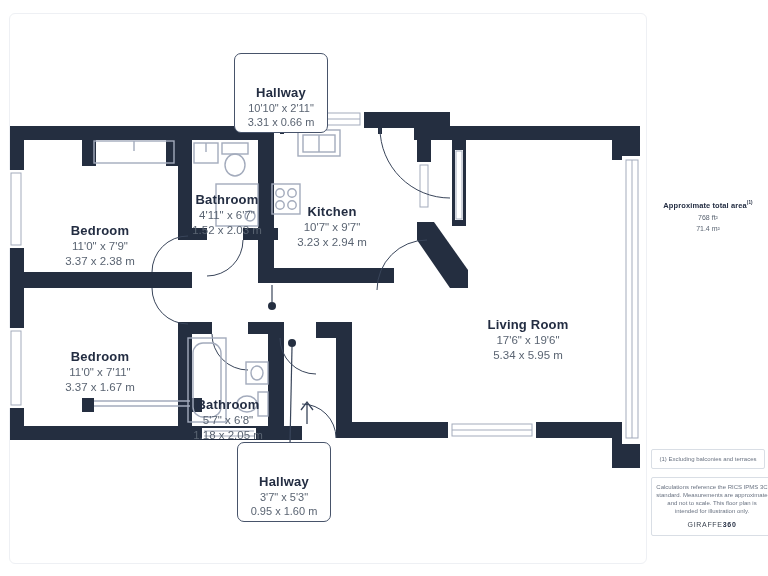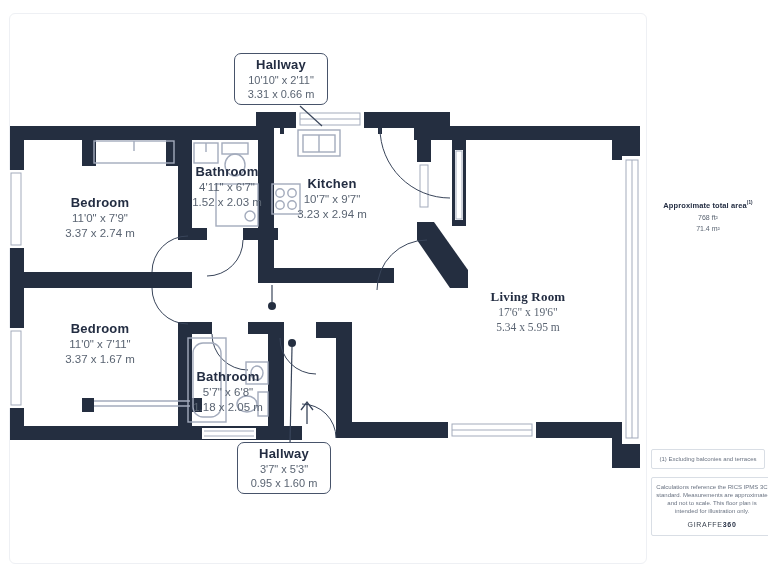--- a/index.html
+++ b/index.html
@@ -1,21 +1,21 @@
 <!DOCTYPE html>
 <html><head>
 <meta charset="utf-8">
 <style>
   html,body{margin:0;padding:0;background:#ffffff;width:768px;height:576px;overflow:hidden;
     font-family:"Liberation Sans",sans-serif;}
   #stage{position:relative;width:768px;height:576px;background:#fff;}
   .card-border{position:absolute;border:1px solid #eef0f4;border-radius:6px;pointer-events:none;}
   svg.plan{position:absolute;left:0;top:0;}
   .room-label{position:absolute;text-align:center;}
-  .room-name{font-size:13px;font-weight:bold;color:#232d42;line-height:17px;letter-spacing:.2px;}
+  .room-name{font-size:13px;font-weight:bold;color:#232d42;line-height:17px;letter-spacing:.2px;margin-top:28px;}
   .room-dim{font-size:11.5px;color:#5a6472;line-height:15px;}
   .callout{position:absolute;background:#fff;border:1.5px solid #47536a;border-radius:7px;
     text-align:center;padding:3px 2px;z-index:5;}
   .callout .room-name{font-size:13px;line-height:16px;}
   .callout .room-dim{font-size:11px;line-height:14px;}
   .sidebar{position:absolute;left:648px;top:0;width:120px;height:576px;}
   .area-block{position:absolute;left:2px;top:200px;width:116px;text-align:center;}
   .area-title{font-size:7.5px;font-weight:bold;color:#232d42;letter-spacing:.1px;}
   .area-title sup{font-size:4.5px;}
   .area-val{font-size:7px;color:#5a6472;margin-top:4px;}
@@ -166,36 +166,36 @@
 
     <g stroke="#39455a" stroke-width="1.3" fill="none">
       <line x1="307" y1="424" x2="307" y2="403"></line>
       <polyline points="301,410 307,402 313,410"></polyline>
     </g>
   </svg>
 
   <div class="room-label" style="left:24px;top:194px;width:152px;">
     <div class="room-name">Bedroom</div>
     <div class="room-dim">11'0" x 7'9"</div>
-    <div class="room-dim">3.37 x 2.74 m</div>
+    <div class="room-dim">3.37 x 2.38 m</div>
   </div>
 
   <div class="room-label" style="left:168px;top:163px;width:118px;">
     <div class="room-name">Bathroom</div>
     <div class="room-dim">4'11" x 6'7"</div>
     <div class="room-dim">1.52 x 2.03 m</div>
   </div>
 
   <div class="room-label" style="left:268px;top:175px;width:128px;text-align:center;">
     <div class="room-name">Kitchen</div>
     <div class="room-dim">10'7" x 9'7"</div>
     <div class="room-dim">3.23 x 2.94 m</div>
   </div>
 
-  <div class="room-label" style="left:446px;top:288px;width:164px;font-family:Liberation Serif, serif;">
+  <div class="room-label" style="left:446px;top:288px;width:164px;">
     <div class="room-name">Living Room</div>
     <div class="room-dim">17'6" x 19'6"</div>
     <div class="room-dim">5.34 x 5.95 m</div>
   </div>
 
   <div class="room-label" style="left:24px;top:320px;width:152px;">
     <div class="room-name">Bedroom</div>
     <div class="room-dim">11'0" x 7'11"</div>
     <div class="room-dim">3.37 x 1.67 m</div>
   </div>

